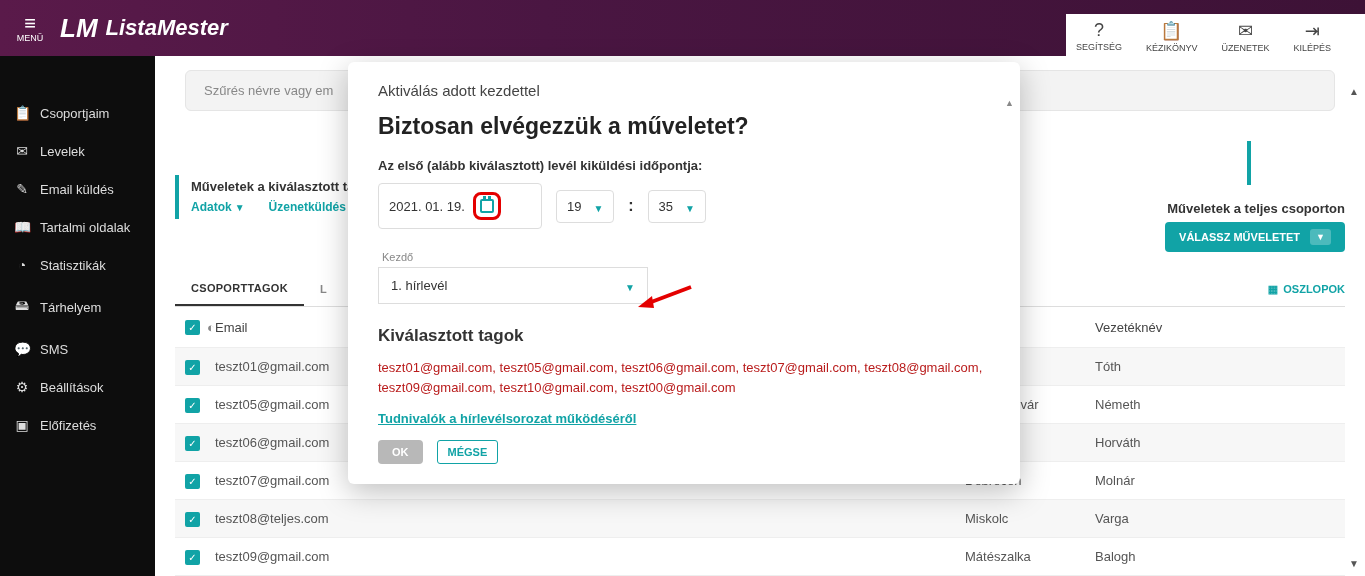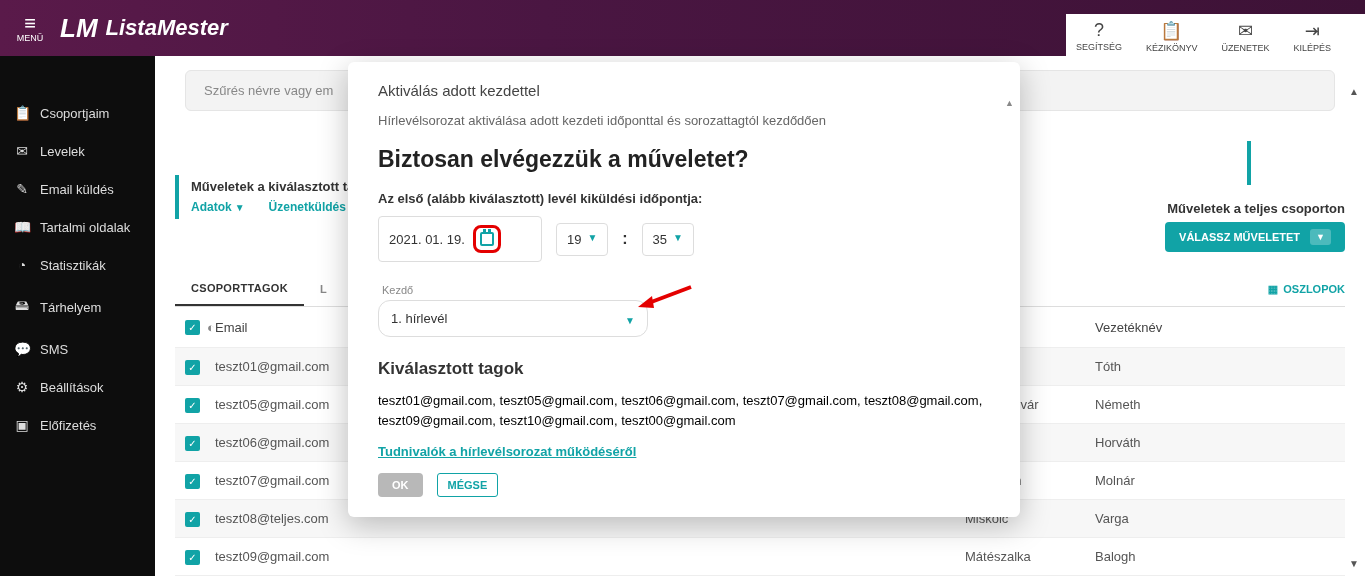--- a/index.html
+++ b/index.html
@@ -59,30 +59,30 @@
   .modal-scroll-up { position: absolute; right: 6px; top: 36px; font-size: 9px; color: #888; }
   .modal-desc { font-size: 13px; color: #666; margin-bottom: 18px; }
   .modal-h2 { font-size: 23px; font-weight: 800; color: #222; margin-bottom: 18px; }
   .modal-label { font-size: 13px; font-weight: bold; color: #333; margin-bottom: 10px; }
   .date-row { display: flex; align-items: center; gap: 14px; margin-bottom: 22px; }
   .date-input { border: 1px solid #ddd; border-radius: 4px; padding: 8px 40px 8px 10px; font-size: 13px; position: relative; display: flex; align-items: center; }
   .cal-badge { border: 3px solid #e40000; border-radius: 8px; width: 28px; height: 28px; display: flex; align-items: center; justify-content: center; margin-left: 8px; }
   .cal-icon { width: 14px; height: 14px; border: 2px solid #11a3a6; border-radius: 2px; position: relative; }
   .cal-icon::before { content: ''; position: absolute; top: -5px; left: 1px; width: 3px; height: 4px; background: #11a3a6; }
   .cal-icon::after { content: ''; position: absolute; top: -5px; right: 1px; width: 3px; height: 4px; background: #11a3a6; }
-  .time-sel { border: 1px solid #ddd; border-radius: 4px; padding: 8px 10px; font-size: 13px; display: flex; align-items: flex-start; gap: 6px; cursor: pointer; }
+  .time-sel { border: 1px solid #ddd; border-radius: 4px; padding: 8px 10px; font-size: 13px; display: flex; align-items: flex-end; gap: 12px; cursor: pointer; }
   .sel-caret { color: #11a3a6; font-size: 10px; }
   .colon { font-weight: bold; }
   .small-label { font-size: 11px; color: #888; margin-bottom: 4px; margin-left: 4px; }
-  .kezdo-sel { border: 1px solid #ddd; border-radius: 12px; padding: 10px 12px; font-size: 13px; display: flex; align-items: flex-end; width: 270px; cursor: pointer; }
+  .kezdo-sel { border: 1px solid #ddd; border-radius: 0; padding: 10px 12px; font-size: 13px; display: flex; align-items: flex-end; width: 270px; cursor: pointer; }
   .kezdo-sel .sel-caret { margin-left: auto; }
   .arrow { position: absolute; left: 636px; top: 282px; }
   .arrow-svg { width: 60px; height: 30px; }
   .sub-h { font-size: 17px; font-weight: 800; margin: 22px 0 12px 0; }
-  .member-list { font-size: 13px; color: #000000; line-height: 1.5; margin-bottom: 14px; }
+  .member-list { font-size: 13px; color: #b91c1c; line-height: 1.5; margin-bottom: 14px; }
   .info-link { color: #11a3a6; font-size: 13px; font-weight: bold; text-decoration: underline; cursor: pointer; }
   .modal-footer { display: flex; gap: 14px; align-items: center; margin-top: 14px; }
   .ok-btn { background: #b8b8b8; color: #fff; border-radius: 4px; padding: 6px 14px; font-size: 11px; font-weight: bold; cursor: pointer; }
   .cancel-btn { border: 1px solid #11a3a6; color: #11a3a6; border-radius: 3px; padding: 5px 10px; font-size: 11px; font-weight: bold; cursor: pointer; background: #fff; }
 </style>
 </head>
 <body>
 
 <div class="header">
   <div class="menu-btn">
@@ -269,21 +269,20 @@
         <div>1016</div>
         <div>Visegrád</div>
         <div>Farkas</div>
       </div>
   </div>
 </div>
 
 <div class="modal">
   <span class="modal-scroll-up">▲</span>
   <div class="modal-title">Aktiválás adott kezdettel</div>
-  <div class="modal-desc">Hírlevélsorozat aktiválása adott kezdeti időponttal és sorozattagtól kezdődően</div>
   <div class="modal-h2">Biztosan elvégezzük a műveletet?</div>
   <div class="modal-label">Az első (alább kiválasztott) levél kiküldési időpontja:</div>
   <div class="date-row">
     <div class="date-input">
       <span>2021. 01. 19.</span>
       <span class="cal-badge">
           <span class="cal-icon"></span>
         </span>
     </div>
     <div class="time-sel">

